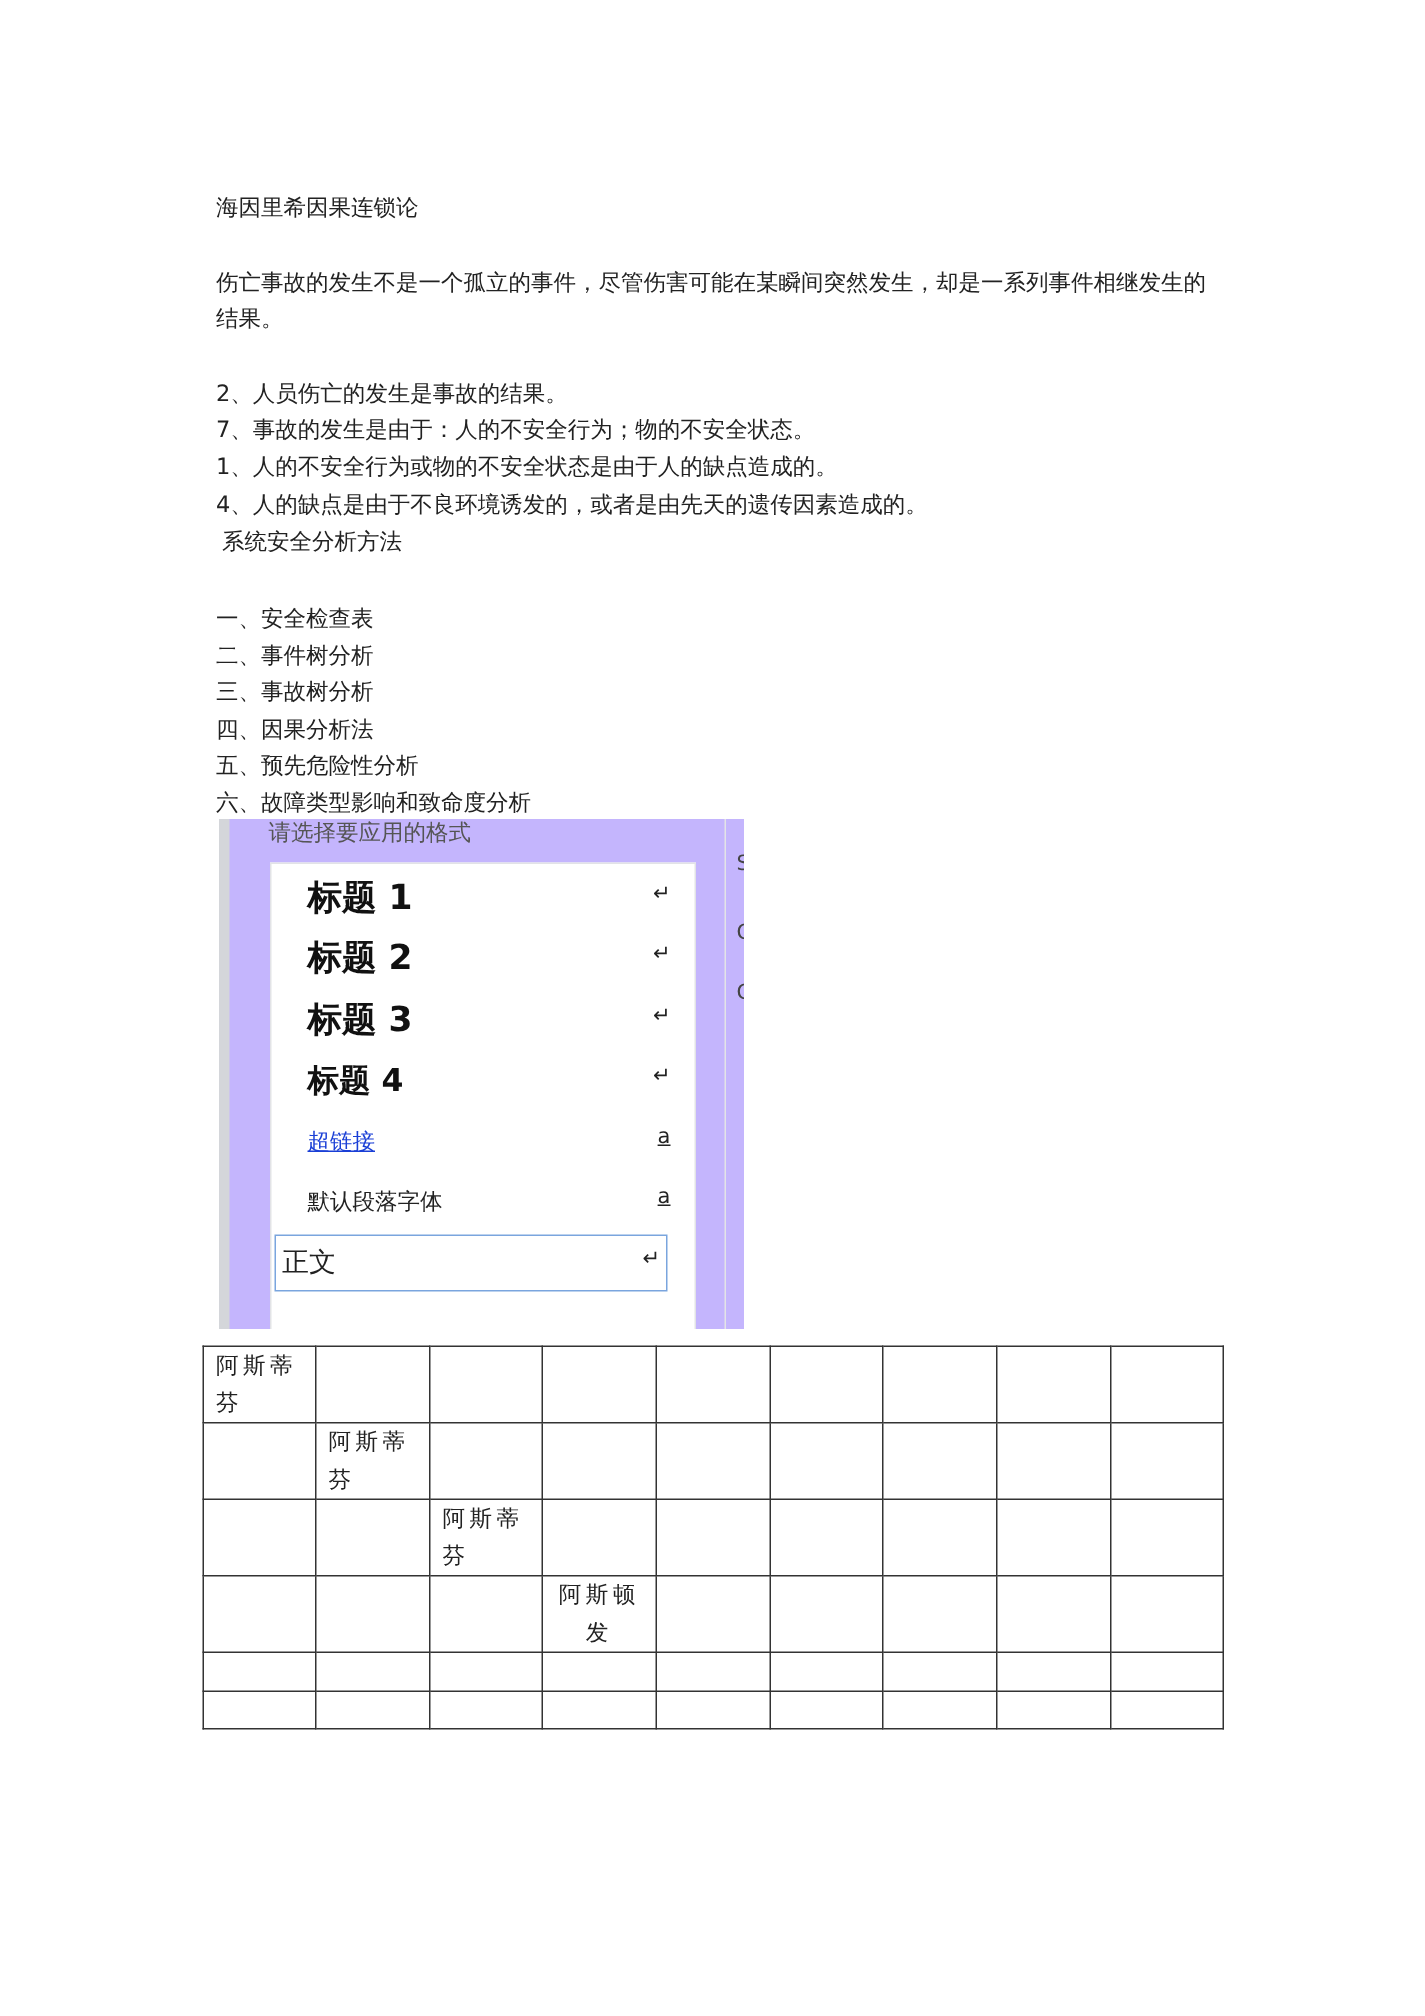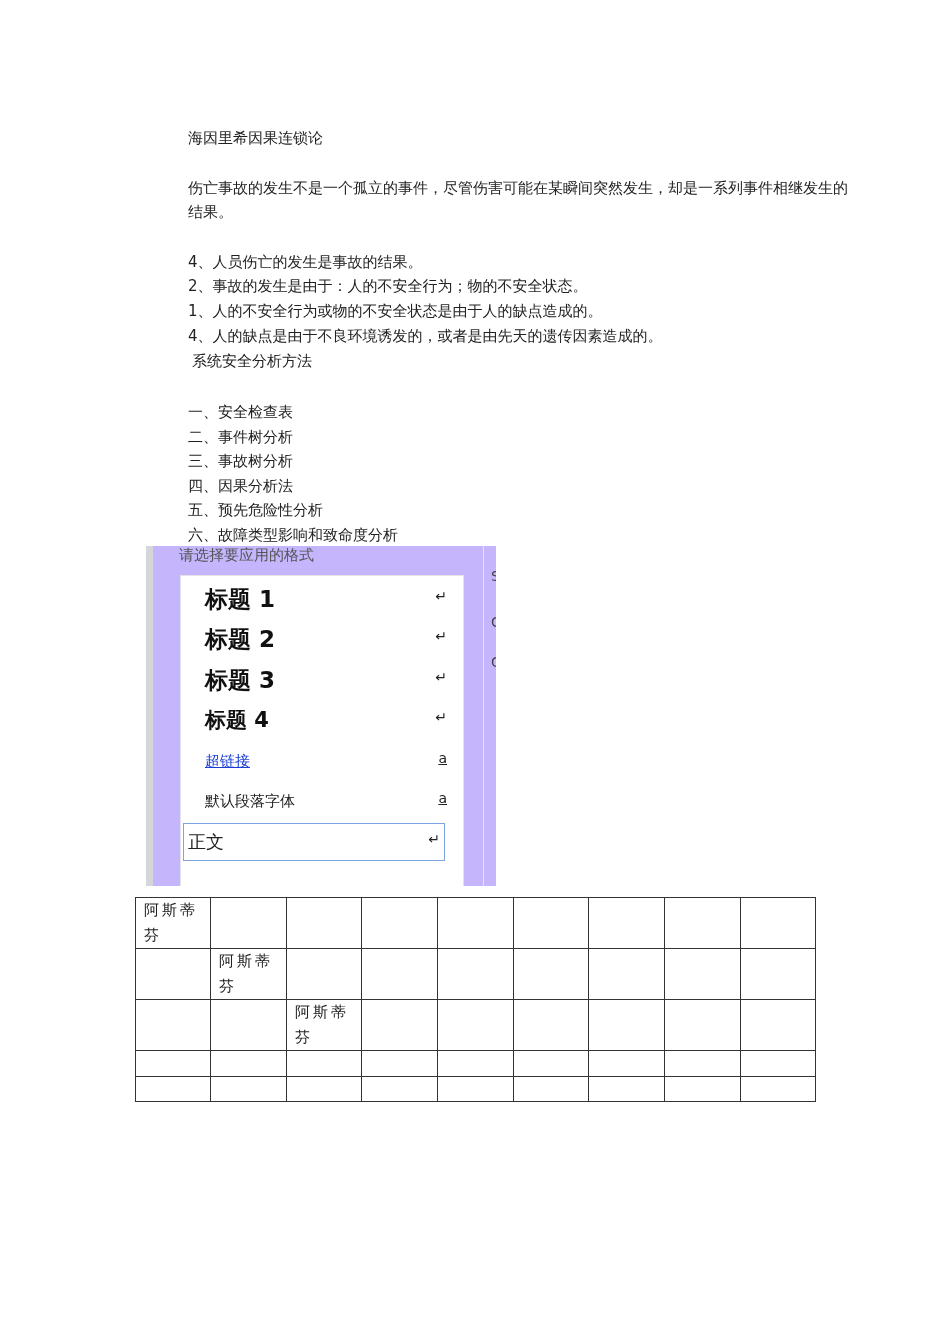--- a/index.html
+++ b/index.html
@@ -1,18 +1,18 @@
 <!DOCTYPE html>
 <html><head>
 <meta charset="utf-8">
 <style>
   html, body { margin:0; padding:0; background:#ffffff; }
   body { width:950px; height:1344px; position:relative; overflow:hidden;
          font-family:"DejaVu Serif","Liberation Serif",serif; color:#222; }
-  .p { position:absolute; left:144px; font-size:15px; line-height:20px; white-space:nowrap;margin-left:44px; }
+  .p { position:absolute; left:144px; font-size:15px; line-height:20px; white-space:nowrap; }
   .sans { font-family:"DejaVu Sans","Liberation Sans",sans-serif; }
   .wrap { white-space:normal; width:670px; line-height:24px; }
 
   
   .pane { position:absolute; left:146px; top:546px; width:350px; height:340px; background:#c4b5fd; overflow:hidden;
           font-family:"DejaVu Sans","Liberation Sans",sans-serif; }
   .pane .lbar { position:absolute; left:0; top:0; width:7px; height:100%; background:#d4d6da; }
   .pane .title { position:absolute; left:33px; top:0px; font-size:15px; color:#555; line-height:18px; }
   .pane .list { position:absolute; left:34px; top:29px; width:282px; height:320px; background:#fff; border:1px solid #e2e3e6; }
   .pane .divider { position:absolute; left:337px; top:0; width:1px; height:100%; background:#e3e4e7; }
@@ -34,22 +34,22 @@
   td.center { text-align:center; letter-spacing:0; }
 </style>
 </head>
 <body>
 
 <div>
   <div class="p" style="top:128px;">海因里希因果连锁论</div>
   <div class="p wrap" style="top:176px;">伤亡事故的发生不是一个孤立的事件，尽管伤害可能在某瞬间突然发生，却是一系列事件相继发生的结果。</div>
 
   <div>
-    <div class="p sans" style="top:252px;">4、人员伤亡的发生是事故的结果。</div>
-    <div class="p sans" style="top:276px;">2、事故的发生是由于：人的不安全行为；物的不安全状态。</div>
+    <div class="p sans" style="top:252px;">2、人员伤亡的发生是事故的结果。</div>
+    <div class="p sans" style="top:276px;">7、事故的发生是由于：人的不安全行为；物的不安全状态。</div>
     <div class="p sans" style="top:301px;">1、人的不安全行为或物的不安全状态是由于人的缺点造成的。</div>
     <div class="p sans" style="top:326px;text-align:right;">4、人的缺点是由于不良环境诱发的，或者是由先天的遗传因素造成的。</div>
   </div>
   <div class="p sans" style="top:351px; left:148px;">系统安全分析方法</div>
 
   <div>
     <div class="p" style="top:402px;">一、安全检查表</div>
     <div class="p" style="top:427px;">二、事件树分析</div>
     <div class="p" style="top:451px;">三、事故树分析</div>
     <div class="p" style="top:476px;">四、因果分析法</div>
@@ -135,20 +135,31 @@
       <td></td>
       <td></td>
       <td>阿斯蒂芬</td>
       <td></td>
       <td></td>
       <td></td>
       <td></td>
       <td></td>
       <td></td>
     </tr>
+    <tr style="height:51px">
+      <td></td>
+      <td></td>
+      <td></td>
+      <td class="center">阿斯顿发</td>
+      <td></td>
+      <td></td>
+      <td></td>
+      <td></td>
+      <td></td>
+    </tr>
     <tr style="height:26px">
       <td></td>
       <td></td>
       <td></td>
       <td></td>
       <td></td>
       <td></td>
       <td></td>
       <td></td>
       <td></td>

